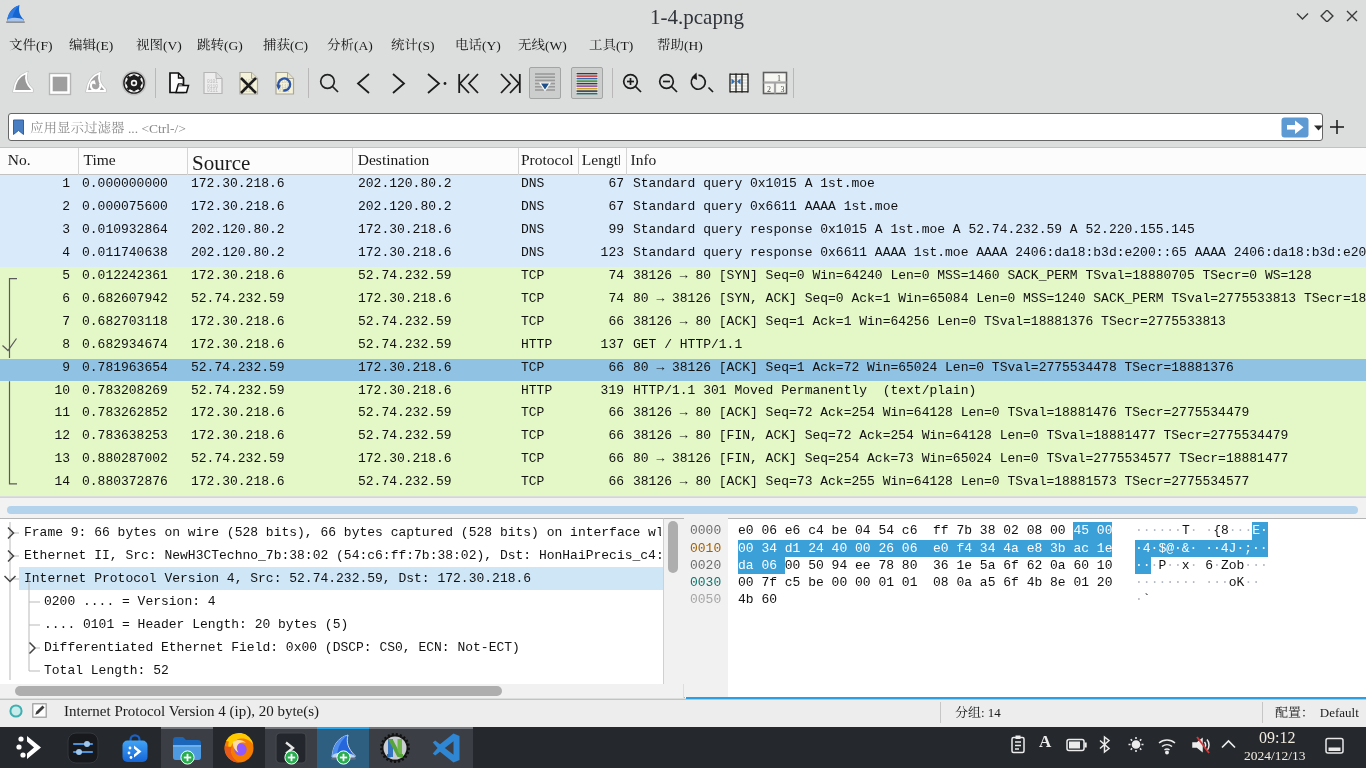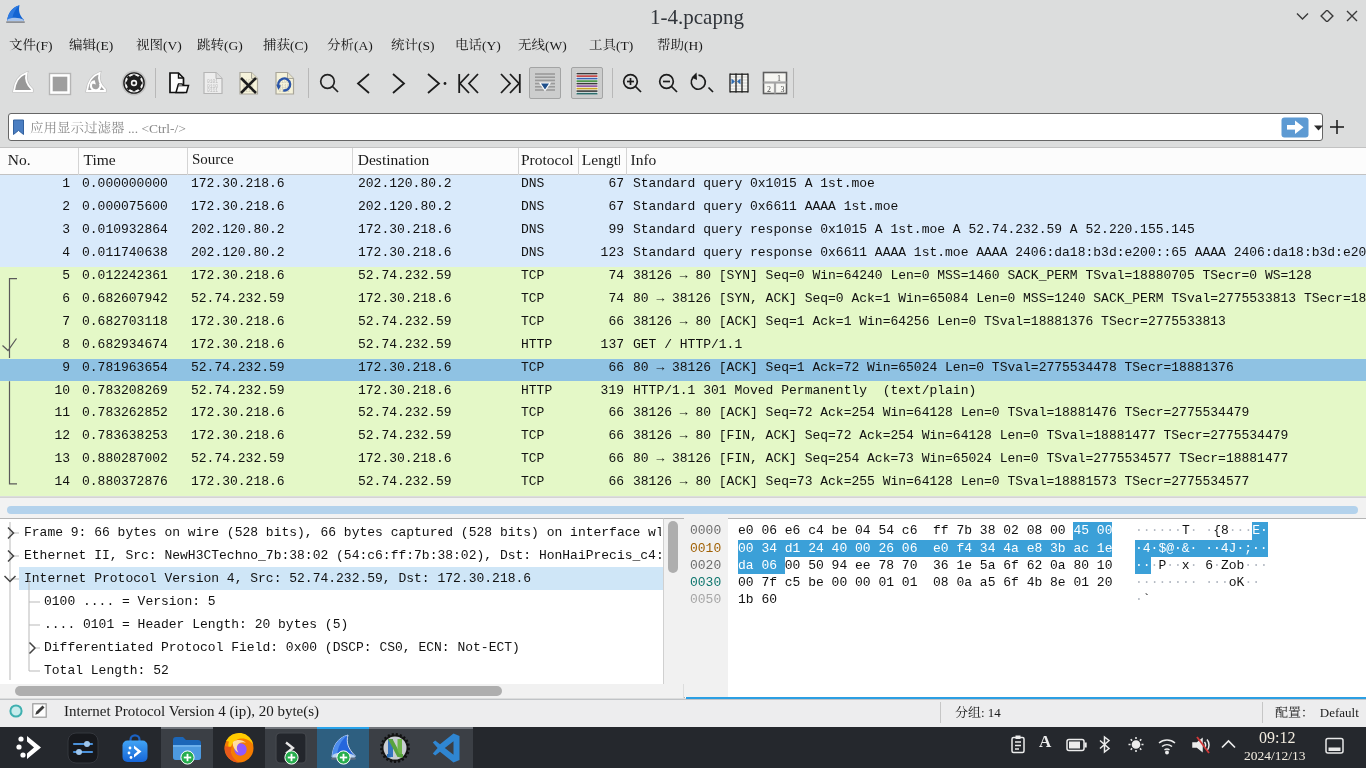--- a/index.html
+++ b/index.html
@@ -237,21 +237,21 @@
     </svg>
     <div class="abs" style="left:0;top:146.5px;width:1366px;height:28.9px;background:#fcfcfc;border-top:1px solid #c2c2c2;border-bottom:1px solid #c2c2c2"></div>
     <div class="hdrline" style="left:78px"></div>
     <div class="hdrline" style="left:186.5px"></div>
     <div class="hdrline" style="left:351.6px"></div>
     <div class="hdrline" style="left:517.7px"></div>
     <div class="hdrline" style="left:578px"></div>
     <div class="hdrline" style="left:626.3px"></div>
     <div class="abs ui" style="left:7.7px;top:151px;font-size:15.5px;color:#1a1a1a">No.</div>
     <div class="abs ui" style="left:83.5px;top:151px;font-size:15.5px;color:#1a1a1a">Time</div>
-    <div class="abs ui" style="left:192px;top:151px;font-size:15px;color:#1a1a1a">Source</div>
+    <div class="abs ui" style="left:192px;top:151px;font-size:21px;color:#1a1a1a">Source</div>
     <div class="abs ui" style="left:357.8px;top:151px;font-size:15.5px;color:#1a1a1a">Destination</div>
     <div class="abs ui" style="left:521px;top:151px;font-size:15.5px;color:#1a1a1a">Protocol</div>
     <div class="abs ui" style="left:581.8px;top:151px;font-size:15.5px;color:#1a1a1a">Length</div>
     <div class="abs ui" style="left:630.5px;top:151px;font-size:15.5px;color:#1a1a1a">Info</div>
     <div class="abs" style="left:619.5px;top:150px;width:6.3px;height:22px;background:#fcfcfc"></div>
     <div class="abs" style="left:0;top:175.4px;width:1366px;height:320.59999999999997px;background:#e4f8c7"></div>
     <div class="row mono" style="top:175.4px;height:22.9px;line-height:18.6px;background:#d9eafb"><span class="cell" style="left:0;width:70px;text-align:right;display:inline-block">1</span><span class="cell" style="left:82px">0.000000000</span><span class="cell" style="left:191px">172.30.218.6</span><span class="cell" style="left:358px">202.120.80.2</span><span class="cell" style="left:521px">DNS</span><span class="cell" style="left:560px;width:64px;text-align:right;display:inline-block">67</span><span class="cell" style="left:633px">Standard query 0x1015 A 1st.moe</span></div>
     <div class="row mono" style="top:198.3px;height:22.9px;line-height:18.6px;background:#d9eafb"><span class="cell" style="left:0;width:70px;text-align:right;display:inline-block">2</span><span class="cell" style="left:82px">0.000075600</span><span class="cell" style="left:191px">172.30.218.6</span><span class="cell" style="left:358px">202.120.80.2</span><span class="cell" style="left:521px">DNS</span><span class="cell" style="left:560px;width:64px;text-align:right;display:inline-block">67</span><span class="cell" style="left:633px">Standard query 0x6611 AAAA 1st.moe</span></div>
     <div class="row mono" style="top:221.2px;height:22.9px;line-height:18.6px;background:#d9eafb"><span class="cell" style="left:0;width:70px;text-align:right;display:inline-block">3</span><span class="cell" style="left:82px">0.010932864</span><span class="cell" style="left:191px">202.120.80.2</span><span class="cell" style="left:358px">172.30.218.6</span><span class="cell" style="left:521px">DNS</span><span class="cell" style="left:560px;width:64px;text-align:right;display:inline-block">99</span><span class="cell" style="left:633px">Standard query response 0x1015 A 1st.moe A 52.74.232.59 A 52.220.155.145</span></div>
     <div class="row mono" style="top:244.1px;height:22.9px;line-height:18.6px;background:#d9eafb"><span class="cell" style="left:0;width:70px;text-align:right;display:inline-block">4</span><span class="cell" style="left:82px">0.011740638</span><span class="cell" style="left:191px">202.120.80.2</span><span class="cell" style="left:358px">172.30.218.6</span><span class="cell" style="left:521px">DNS</span><span class="cell" style="left:560px;width:64px;text-align:right;display:inline-block">123</span><span class="cell" style="left:633px">Standard query response 0x6611 AAAA 1st.moe AAAA 2406:da18:b3d:e200::65 AAAA 2406:da18:b3d:e201:3eff:feb0:b460</span></div>
@@ -272,23 +272,23 @@
 <path d="M2.5 170.5 L8 175.5 L16.5 163.5"></path>
       </g>
     </svg>
     <div class="abs" style="left:0;top:496.5px;width:1366px;height:21px;background:#f2f2f2;border-top:1px solid #d4d4d4"></div>
     <div class="abs" style="left:7px;top:505.8px;width:1351px;height:8px;background:#b3d2ec;border-radius:4px"></div>
     <div class="abs" style="left:0;top:517.5px;width:663px;height:166px;background:#fff;border-top:1px solid #b5b5b5"></div>
     <div class="abs" style="left:19px;top:567px;width:644px;height:23px;background:#cfe6f7"></div>
     <div class="abs mono" style="left:24px;top:521px;height:23px;line-height:23px;width:637px;overflow:hidden;white-space:pre">Frame 9: 66 bytes on wire (528 bits), 66 bytes captured (528 bits) on interface wlp2s0, id 0</div>
     <div class="abs mono" style="left:24px;top:544px;height:23px;line-height:23px;width:637px;overflow:hidden;white-space:pre">Ethernet II, Src: NewH3CTechno_7b:38:02 (54:c6:ff:7b:38:02), Dst: HonHaiPrecis_c4:be:04 (e0:06:e6:c4:be:04)</div>
     <div class="abs mono" style="left:24px;top:567px;height:23px;line-height:23px;width:637px;overflow:hidden;white-space:pre">Internet Protocol Version 4, Src: 52.74.232.59, Dst: 172.30.218.6</div>
-    <div class="abs mono" style="left:44px;top:590px;height:23px;line-height:23px;width:617px;overflow:hidden;white-space:pre">0100 .... = Version: 5</div>
+    <div class="abs mono" style="left:44px;top:590px;height:23px;line-height:23px;width:617px;overflow:hidden;white-space:pre">0200 .... = Version: 4</div>
     <div class="abs mono" style="left:44px;top:613px;height:23px;line-height:23px;width:617px;overflow:hidden;white-space:pre">.... 0101 = Header Length: 20 bytes (5)</div>
-    <div class="abs mono" style="left:44px;top:636px;height:23px;line-height:23px;width:617px;overflow:hidden;white-space:pre">Differentiated Protocol Field: 0x00 (DSCP: CS0, ECN: Not-ECT)</div>
+    <div class="abs mono" style="left:44px;top:636px;height:23px;line-height:23px;width:617px;overflow:hidden;white-space:pre">Differentiated Ethernet Field: 0x00 (DSCP: CS0, ECN: Not-ECT)</div>
     <div class="abs mono" style="left:44px;top:659px;height:23px;line-height:23px;width:617px;overflow:hidden;white-space:pre">Total Length: 52</div>
     <svg class="abs" style="left:0;top:517.5px" width="60" height="166" viewBox="0 0 60 166">
 <g stroke="#b9b9b9" stroke-width="1">
 <line x1="10" y1="4" x2="10" y2="162"></line>
 <line x1="10" y1="15" x2="19" y2="15"></line>
         <line x1="10" y1="38" x2="19" y2="38"></line>
         <line x1="10" y1="61" x2="19" y2="61"></line>
 <line x1="29" y1="61" x2="29" y2="153"></line>
 <line x1="29" y1="84" x2="40" y2="84"></line>
         <line x1="29" y1="107" x2="40" y2="107"></line>
@@ -314,23 +314,23 @@
     <div class="abs" style="left:1135px;top:539.6px;width:132.5999999999999px;height:17.2px;background:#3ba0d8"></div>
     <div class="abs" style="left:738px;top:556.8px;width:46.799999999999955px;height:17.2px;background:#3ba0d8"></div>
     <div class="abs" style="left:1135px;top:556.8px;width:15.599999999999909px;height:17.2px;background:#3ba0d8"></div>
     <div class="abs mono" style="left:690px;top:522.4px;height:17.2px;line-height:17.2px;color:#6e6e6e">0000</div>
     <div class="abs mono" style="left:690px;top:539.6px;height:17.2px;line-height:17.2px;color:#a16207">0010</div>
     <div class="abs mono" style="left:690px;top:556.8px;height:17.2px;line-height:17.2px;color:#6e6e6e">0020</div>
     <div class="abs mono" style="left:690px;top:574.0px;height:17.2px;line-height:17.2px;color:#0f766e">0030</div>
     <div class="abs mono" style="left:690px;top:591.1999999999999px;height:17.2px;line-height:17.2px;color:#a6a6a6">0050</div>
     <div class="abs mono" style="left:738px;top:522.4px;height:17.2px;line-height:17.2px;white-space:pre"><span style="color:#111">e0 06 e6 c4 be 04 54 c6  ff 7b 38 02 08 00 </span><span style="color:#fff">45 00</span></div>
     <div class="abs mono" style="left:738px;top:539.6px;height:17.2px;line-height:17.2px;white-space:pre"><span style="color:#fff">00 34 d1 24 40 00 26 06  e0 f4 34 4a e8 3b ac 1e</span></div>
-    <div class="abs mono" style="left:738px;top:556.8px;height:17.2px;line-height:17.2px;white-space:pre"><span style="color:#fff">da 06 </span><span style="color:#111">00 50 94 ee 78 70  36 1e 5a 6f 62 0a 80 10</span></div>
+    <div class="abs mono" style="left:738px;top:556.8px;height:17.2px;line-height:17.2px;white-space:pre"><span style="color:#fff">da 06 </span><span style="color:#111">00 50 94 ee 78 80  36 1e 5a 6f 62 0a 60 10</span></div>
     <div class="abs mono" style="left:738px;top:574.0px;height:17.2px;line-height:17.2px;white-space:pre"><span style="color:#111">00 7f c5 be 00 00 01 01  08 0a a5 6f 4b 8e 01 20</span></div>
-    <div class="abs mono" style="left:738px;top:591.1999999999999px;height:17.2px;line-height:17.2px;white-space:pre"><span style="color:#111">1b 60</span></div>
+    <div class="abs mono" style="left:738px;top:591.1999999999999px;height:17.2px;line-height:17.2px;white-space:pre"><span style="color:#111">4b 60</span></div>
     <div class="abs mono" style="left:1135px;top:522.4px;height:17.2px;line-height:17.2px;white-space:pre"><span style="color:#b3b9c2">·</span><span style="color:#b3b9c2">·</span><span style="color:#b3b9c2">·</span><span style="color:#b3b9c2">·</span><span style="color:#b3b9c2">·</span><span style="color:#b3b9c2">·</span><span style="color:#111">T</span><span style="color:#b3b9c2">·</span><span style="color:#111"> </span><span style="color:#b3b9c2">·</span><span style="color:#111">{</span><span style="color:#111">8</span><span style="color:#b3b9c2">·</span><span style="color:#b3b9c2">·</span><span style="color:#b3b9c2">·</span><span style="color:#fff">E·</span></div>
     <div class="abs mono" style="left:1135px;top:539.6px;height:17.2px;line-height:17.2px;white-space:pre"><span style="color:#fff">·4·$@·&amp;· ··4J·;··</span></div>
     <div class="abs mono" style="left:1135px;top:556.8px;height:17.2px;line-height:17.2px;white-space:pre"><span style="color:#fff">··</span><span style="color:#b3b9c2">·</span><span style="color:#111">P</span><span style="color:#b3b9c2">·</span><span style="color:#b3b9c2">·</span><span style="color:#111">x</span><span style="color:#b3b9c2">·</span><span style="color:#111"> </span><span style="color:#111">6</span><span style="color:#b3b9c2">·</span><span style="color:#111">Z</span><span style="color:#111">o</span><span style="color:#111">b</span><span style="color:#b3b9c2">·</span><span style="color:#b3b9c2">·</span><span style="color:#b3b9c2">·</span></div>
     <div class="abs mono" style="left:1135px;top:574.0px;height:17.2px;line-height:17.2px;white-space:pre"><span style="color:#b3b9c2">·</span><span style="color:#b3b9c2">·</span><span style="color:#b3b9c2">·</span><span style="color:#b3b9c2">·</span><span style="color:#b3b9c2">·</span><span style="color:#b3b9c2">·</span><span style="color:#b3b9c2">·</span><span style="color:#b3b9c2">·</span><span style="color:#111"> </span><span style="color:#b3b9c2">·</span><span style="color:#b3b9c2">·</span><span style="color:#b3b9c2">·</span><span style="color:#111">o</span><span style="color:#111">K</span><span style="color:#b3b9c2">·</span><span style="color:#b3b9c2">·</span></div>
     <div class="abs mono" style="left:1135px;top:591.1999999999999px;height:17.2px;line-height:17.2px;white-space:pre"><span style="color:#b3b9c2">·</span><span style="color:#111">`</span></div>
     <div class="abs" style="left:686px;top:696.5px;width:680px;height:2px;background:#2b9fe3"></div>
     <div class="abs" style="left:0;top:698.5px;width:1366px;height:28.5px;background:#ededee;border-top:1px solid #c0c3c6"></div>
     <svg class="abs" style="left:9px;top:704px" width="14" height="14" viewBox="0 0 14 14">
 <circle cx="7" cy="7" r="5.6" fill="#c8ecec" stroke="#3fb0b0" stroke-width="2"></circle>
     </svg>

